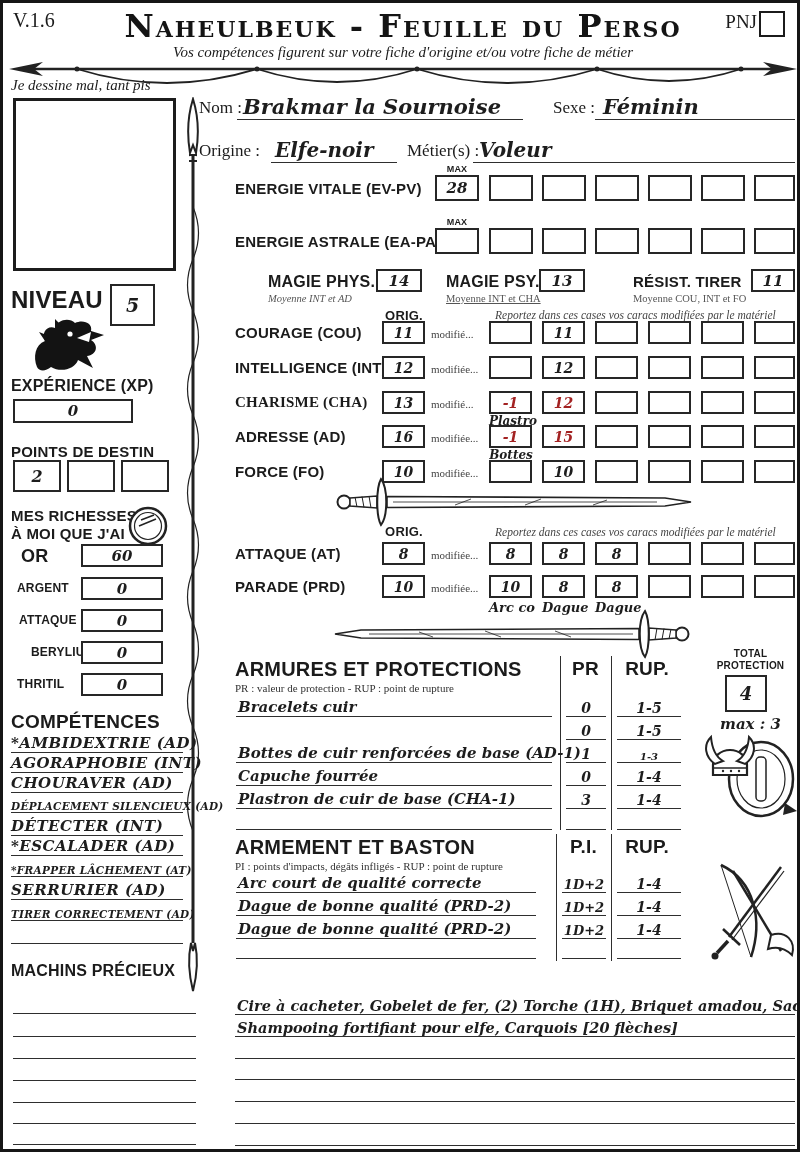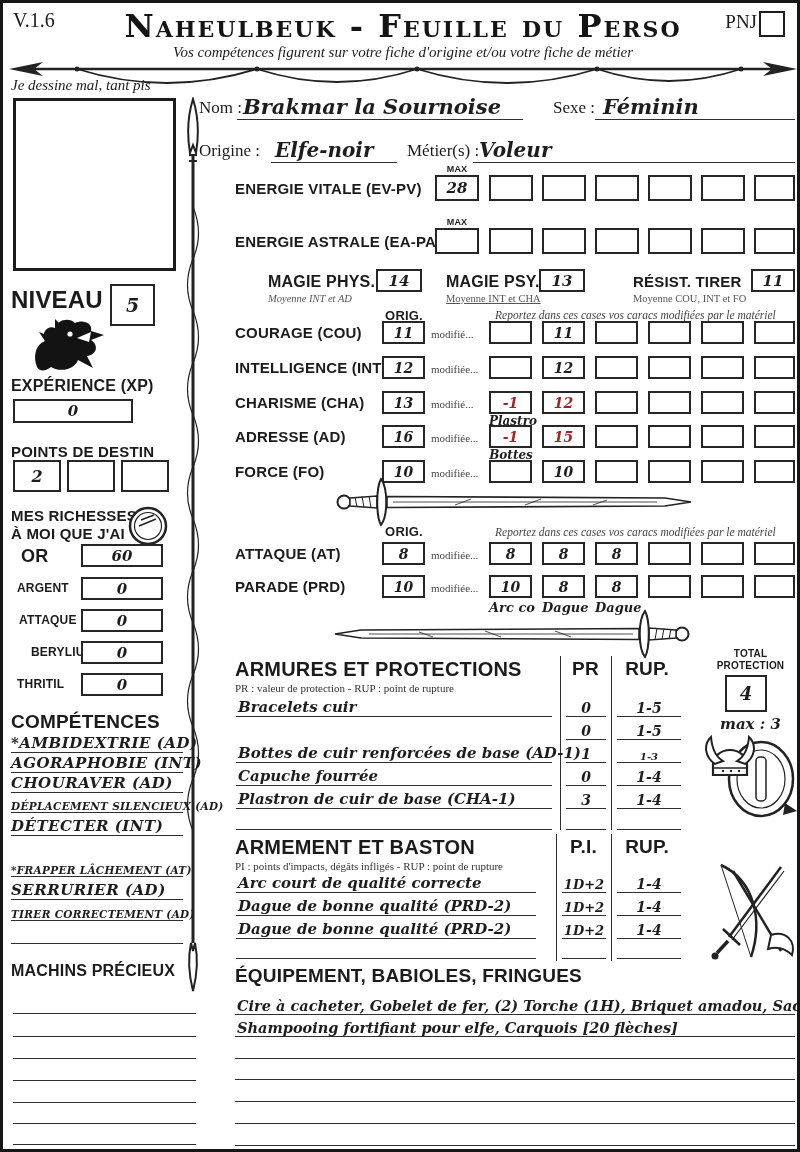--- a/index.html
+++ b/index.html
@@ -123,20 +123,23 @@
     </div>
   <div class="cell" style="left:8px;top:748px;width:172px;height:22px;">
       <span class="hw" style="font-size:15px;letter-spacing:.5px;">AGORAPHOBIE (INT)</span>
     </div>
   <div class="cell" style="left:8px;top:791px;width:172px;height:19px;">
       <span class="hw" style="font-size:10.5px;letter-spacing:.3px;">DÉPLACEMENT SILENCIEUX (AD)</span>
     </div>
   <div class="cell" style="left:8px;top:811px;width:172px;height:22px;">
       <span class="hw" style="font-size:15px;letter-spacing:.5px;">DÉTECTER (INT)</span>
     </div>
+  <div class="cell" style="left:8px;top:831px;width:172px;height:22px;">
+      <span class="hw" style="font-size:15px;letter-spacing:.5px;">*ESCALADER (AD)</span>
+    </div>
   <div class="cell" style="left:8px;top:855px;width:172px;height:19px;">
       <span class="hw" style="font-size:10.5px;letter-spacing:.3px;">*FRAPPER LÂCHEMENT (AT)</span>
     </div>
   <div class="cell" style="left:8px;top:875px;width:172px;height:22px;">
       <span class="hw" style="font-size:15px;letter-spacing:.5px;">SERRURIER (AD)</span>
     </div>
   <div class="cell" style="left:8px;top:899px;width:172px;height:19px;">
       <span class="hw" style="font-size:10.5px;letter-spacing:.3px;">TIRER CORRECTEMENT (AD)</span>
     </div>
   <div class="cell" style="left:8px;top:925px;width:172px;height:16px;"></div>
@@ -251,21 +254,21 @@
   <div class="box" style="left:645px;top:353px;width:43px;height:23px;">
       <span class="hw" style="font-size:14px;"></span>
     </div>
   <div class="box" style="left:698px;top:353px;width:43px;height:23px;">
       <span class="hw" style="font-size:14px;"></span>
     </div>
   <div class="box" style="left:751px;top:353px;width:41px;height:23px;">
       <span class="hw" style="font-size:14px;"></span>
     </div>
 
-  <div class="abs b" style="left:232px;top:391px;font-size:15px;">CHARISME (CHA)</div>
+  <div class="abs b" style="left:232px;top:391px;font-size:15px;font-family:Liberation Serif, serif;">CHARISME (CHA)</div>
   <div class="box" style="left:379px;top:388px;width:43px;height:23px;">
       <span class="hw" style="font-size:14px;">13</span>
     </div>
   <div class="abs ser" style="left:428px;top:395px;font-size:11px;color:#444;">modifié...</div>
   <div class="box" style="left:486px;top:388px;width:43px;height:23px;">
       <span class="hw red" style="font-size:14px;">-1</span>
     </div>
   <div class="box" style="left:539px;top:388px;width:43px;height:23px;">
       <span class="hw red" style="font-size:14px;">12</span>
     </div>
@@ -553,21 +556,20 @@
       <path d="M78,8 L26,78" stroke="#222" stroke-width="2.5"></path>
       <path d="M81,12 L29,81" stroke="#222" stroke-width="1.2"></path>
       <path d="M20,70 L37,86" stroke="#222" stroke-width="2.5"></path>
       <path d="M25,82 L14,94" stroke="#222" stroke-width="3.5"></path>
       <circle cx="12" cy="97" r="3.5" fill="#222"></circle>
       <path d="M30,12 L78,92" stroke="#222" stroke-width="2.5"></path>
       <path d="M68,76 C83,71 93,82 89,96 C82,89 74,87 65,90 Z" fill="#fff" stroke="#222" stroke-width="2"></path>
     </svg>
   </div>
 
-  <div class="abs b" style="left:232px;top:962px;font-size:19px;">ÉQUIPEMENT, BABIOLES, FRINGUES</div>
   <div class="cell" style="left:232px;top:991px;width:560px;height:21px;">
       <span class="hw" style="font-size:14.5px;margin-left:2px;">Cire à cacheter, Gobelet de fer, (2) Torche (1H), Briquet amadou, Sac à dos de base (10Kg)</span>
     </div>
   <div class="cell" style="left:232px;top:1013px;width:560px;height:21px;">
       <span class="hw" style="font-size:14.5px;margin-left:2px;">Shampooing fortifiant pour elfe, Carquois [20 flèches]</span>
     </div>
   <div class="cell" style="left:232px;top:1035px;width:560px;height:21px;">
       <span class="hw" style="font-size:14.5px;"></span>
     </div>
   <div class="cell" style="left:232px;top:1056px;width:560px;height:21px;">

